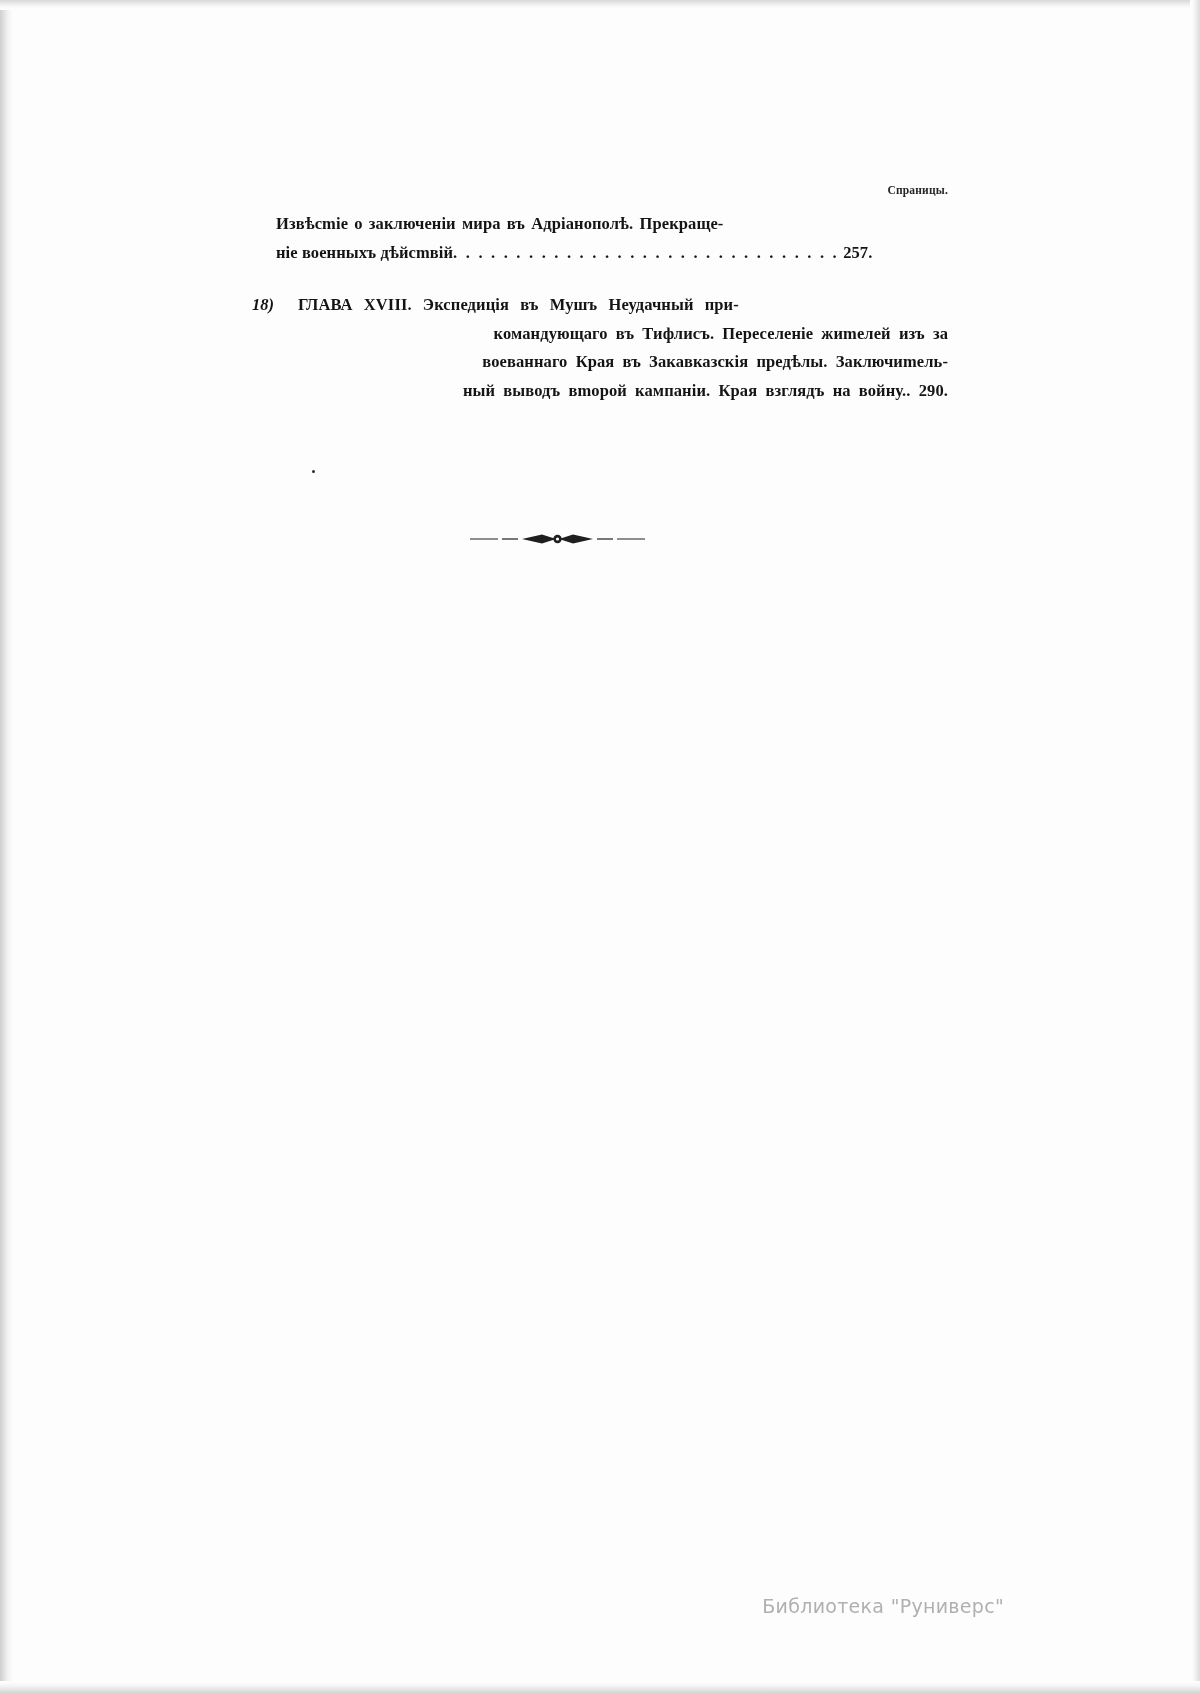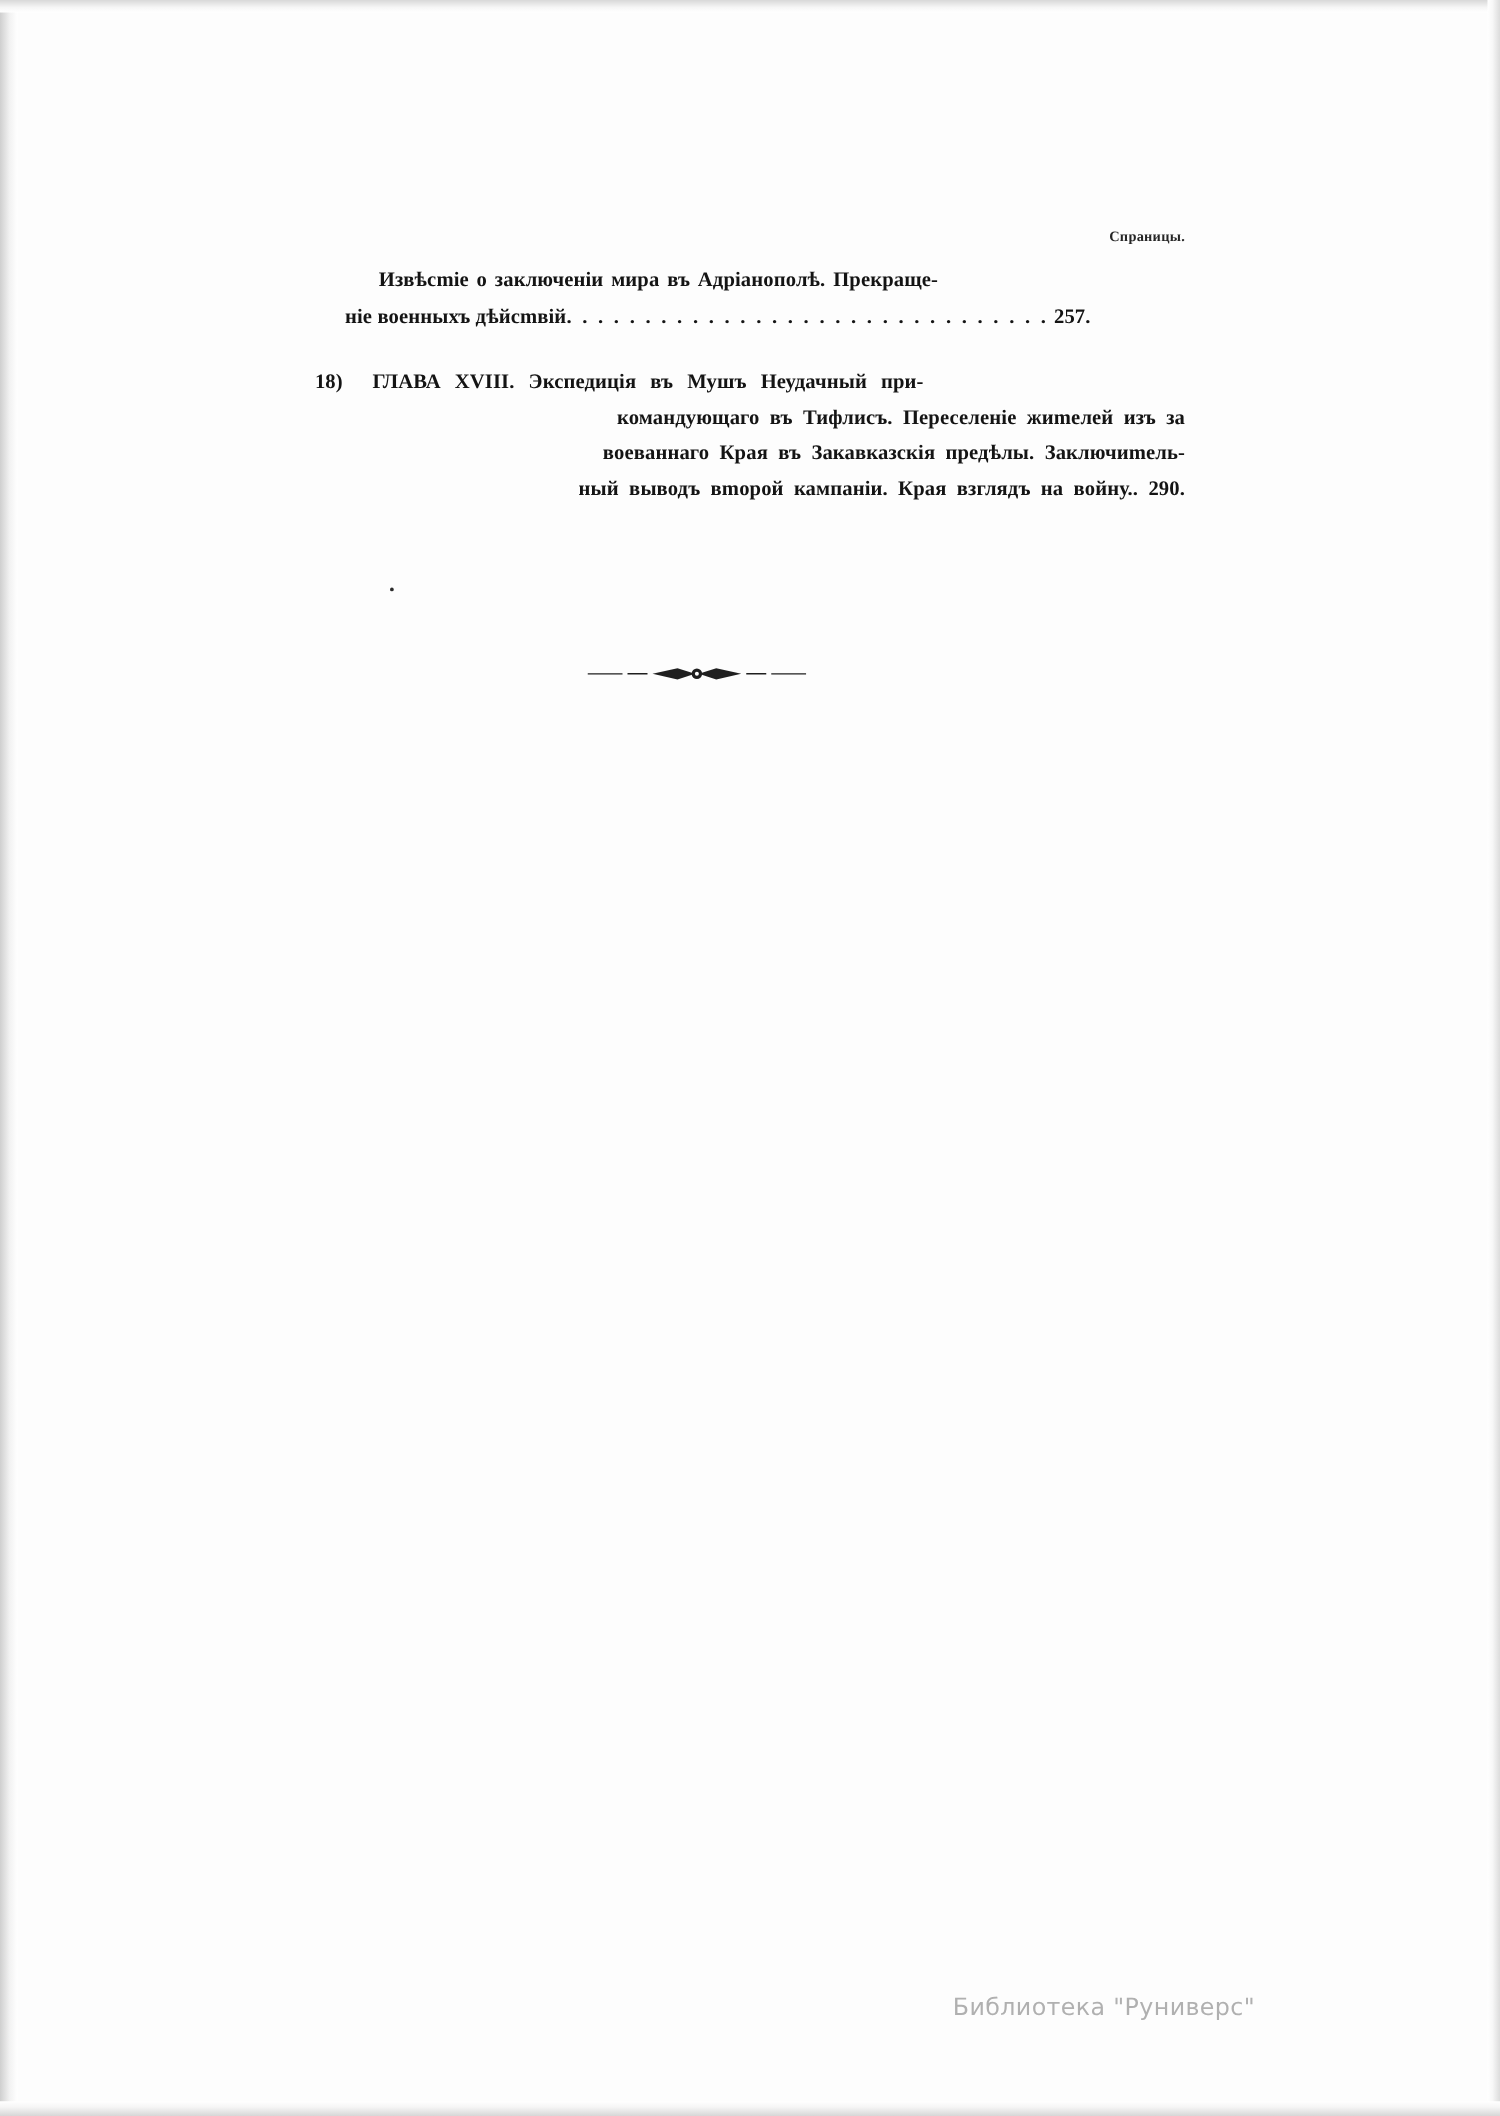--- a/index.html
+++ b/index.html
@@ -82,41 +82,41 @@
   }
 
   .entry .num {
     position: absolute;
     left: -20px;
     top: 0;
     width: 46px;
     text-align: right;
     font-weight: 700;
     font-size: 16.5px;
+    font-style: italic;
   }
 
   .entry-body {
     margin-left: 50px;
   }
 
   
   .entry-first .entry-body {
     margin-left: 28px;
   }
 
   .line {
     display: block;
     white-space: nowrap;
     letter-spacing: 0.1px;
   }
 
   .line.just {
     
     word-spacing: 2px;
-    margin-left: 27px;
   }
 
   .leader {
     letter-spacing: 2.2px;
     font-weight: 700;
   }
 
   .pg {
     font-weight: 700;
   }

